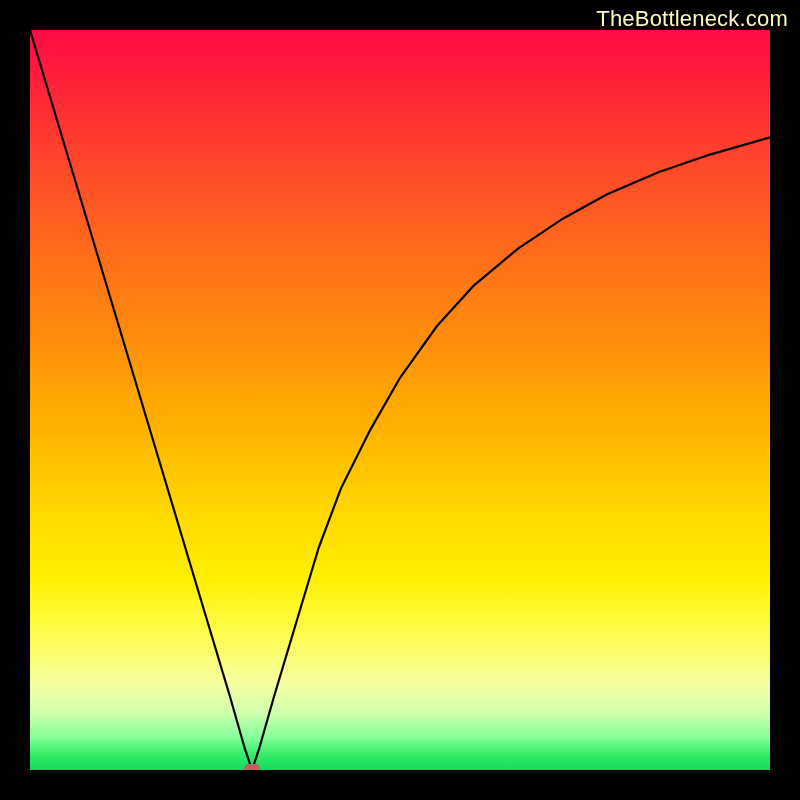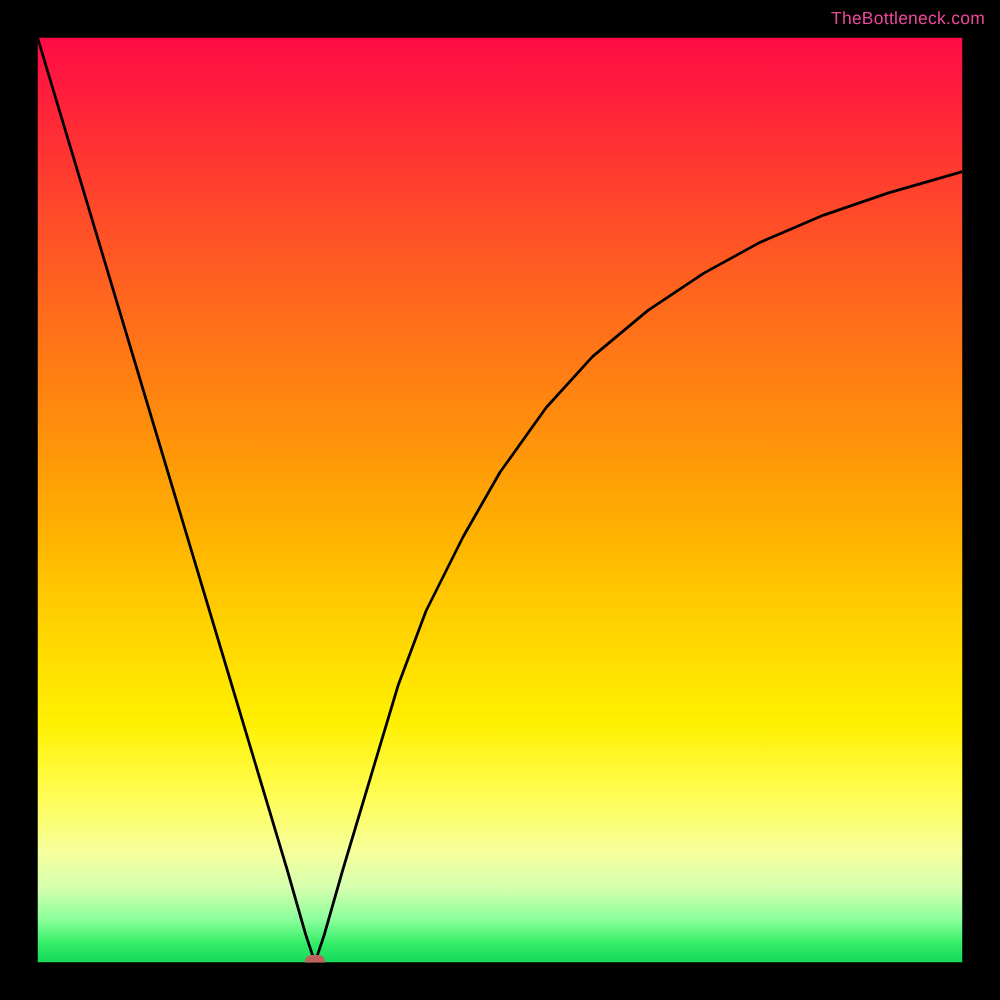--- a/index.html
+++ b/index.html
@@ -14,22 +14,22 @@
   .outer {
     position: relative;
     width: 800px;
     height: 800px;
     background: #000;
   }
   .watermark {
     position: absolute;
     top: 6px;
     right: 12px;
-    color: #ec4899;
-    font-size: 14px;
+    color: #fef9c3;
+    font-size: 22px;
     font-weight: 500;
     letter-spacing: 0.2px;
     z-index: 5;
     user-select: none;
   }
   .plot-area {
     position: absolute;
     left: 30px;
     top: 30px;
     width: 740px;

